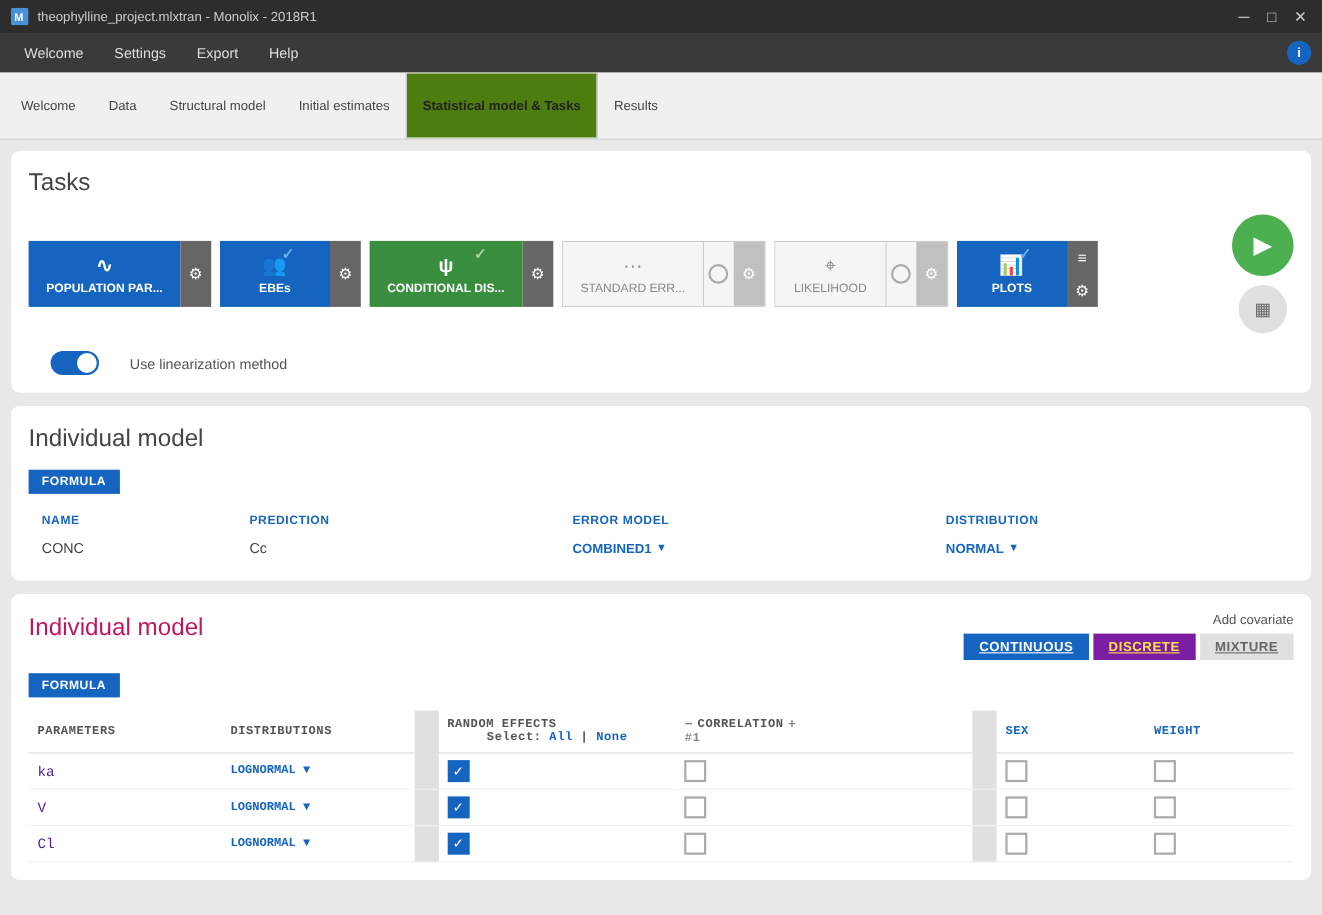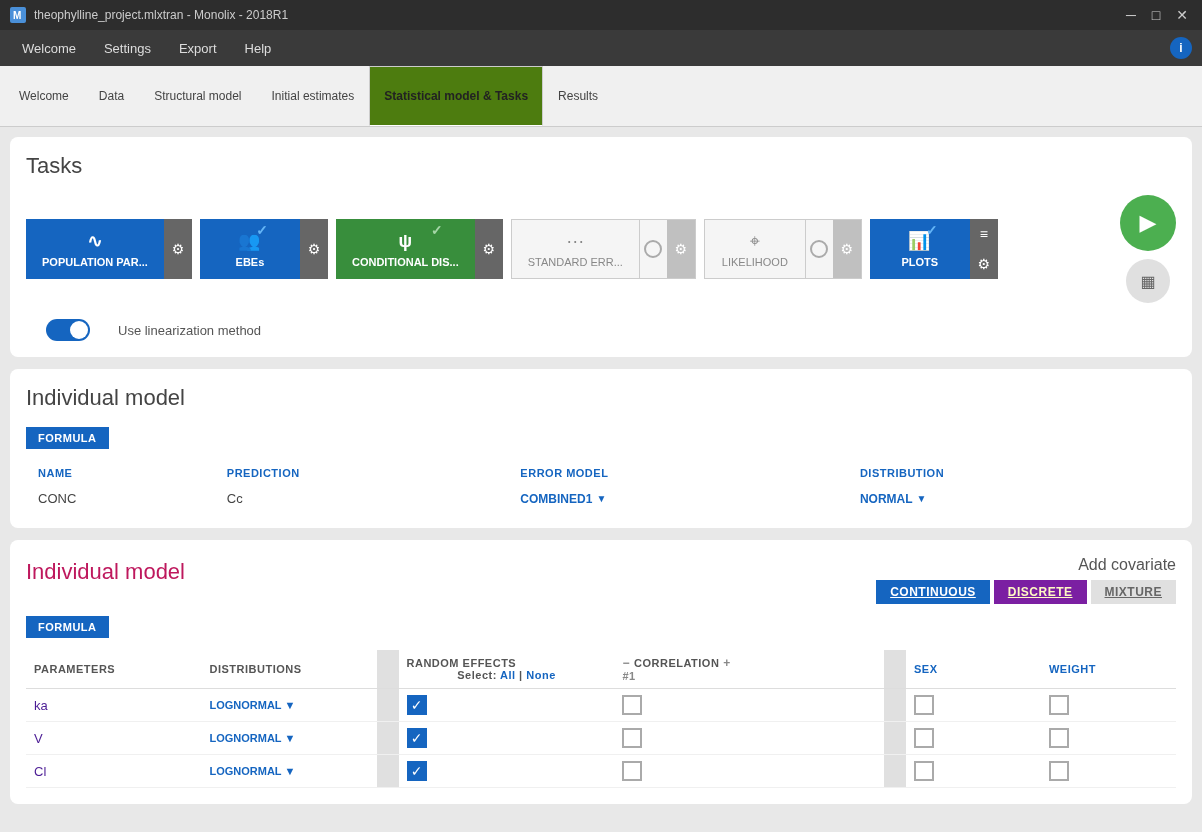--- a/index.html
+++ b/index.html
@@ -282,33 +282,33 @@
       align-items: center;
       justify-content: space-between;
       margin-bottom: 12px;
     }
     .add-covariate-area {
       display: flex;
       flex-direction: column;
       align-items: flex-end;
       gap: 6px;
     }
-    .add-covariate-label { font-size: 16px; color: #555; }
+    .add-covariate-label { font-size: 12px; color: #555; }
     .covariate-btns { display: flex; gap: 4px; }
     .cov-btn {
       padding: 5px 14px;
       border: none;
       cursor: pointer;
       font-size: 12px;
       font-weight: bold;
       letter-spacing: 0.5px;
       text-decoration: underline;
     }
     .cov-btn.active-blue { background: #1565c0; color: white; }
-    .cov-btn.active-purple { background: #7b1fa2; color: #fef9c3; }
+    .cov-btn.active-purple { background: #7b1fa2; color: #fde047; }
     .cov-btn.inactive { background: #e0e0e0; color: #666; }
 
     
     .indiv-table {
       width: 100%;
       border-collapse: collapse;
     }
     .indiv-table th {
       color: #555;
       font-size: 11px;
@@ -537,21 +537,21 @@
         <div class="covariate-btns">
           <button class="cov-btn active-blue">CONTINUOUS</button>
           <button class="cov-btn active-purple">DISCRETE</button>
           <button class="cov-btn inactive">MIXTURE</button>
         </div>
       </div>
     </div>
 
     <button class="formula-btn">FORMULA</button>
 
-    <table class="indiv-table" style="margin-top:12px;">
+    <table class="indiv-table" style="margin-top:12px;font-family:Liberation Mono, monospace;">
       <thead>
         <tr>
           <th class="col-params">PARAMETERS</th>
           <th class="col-dist">DISTRIBUTIONS</th>
           <th class="col-sep"></th>
           <th class="col-rand">
             RANDOM EFFECTS
             <div class="select-row">
               Select: <span class="select-link">All</span> | <span class="select-link">None</span>
             </div>

